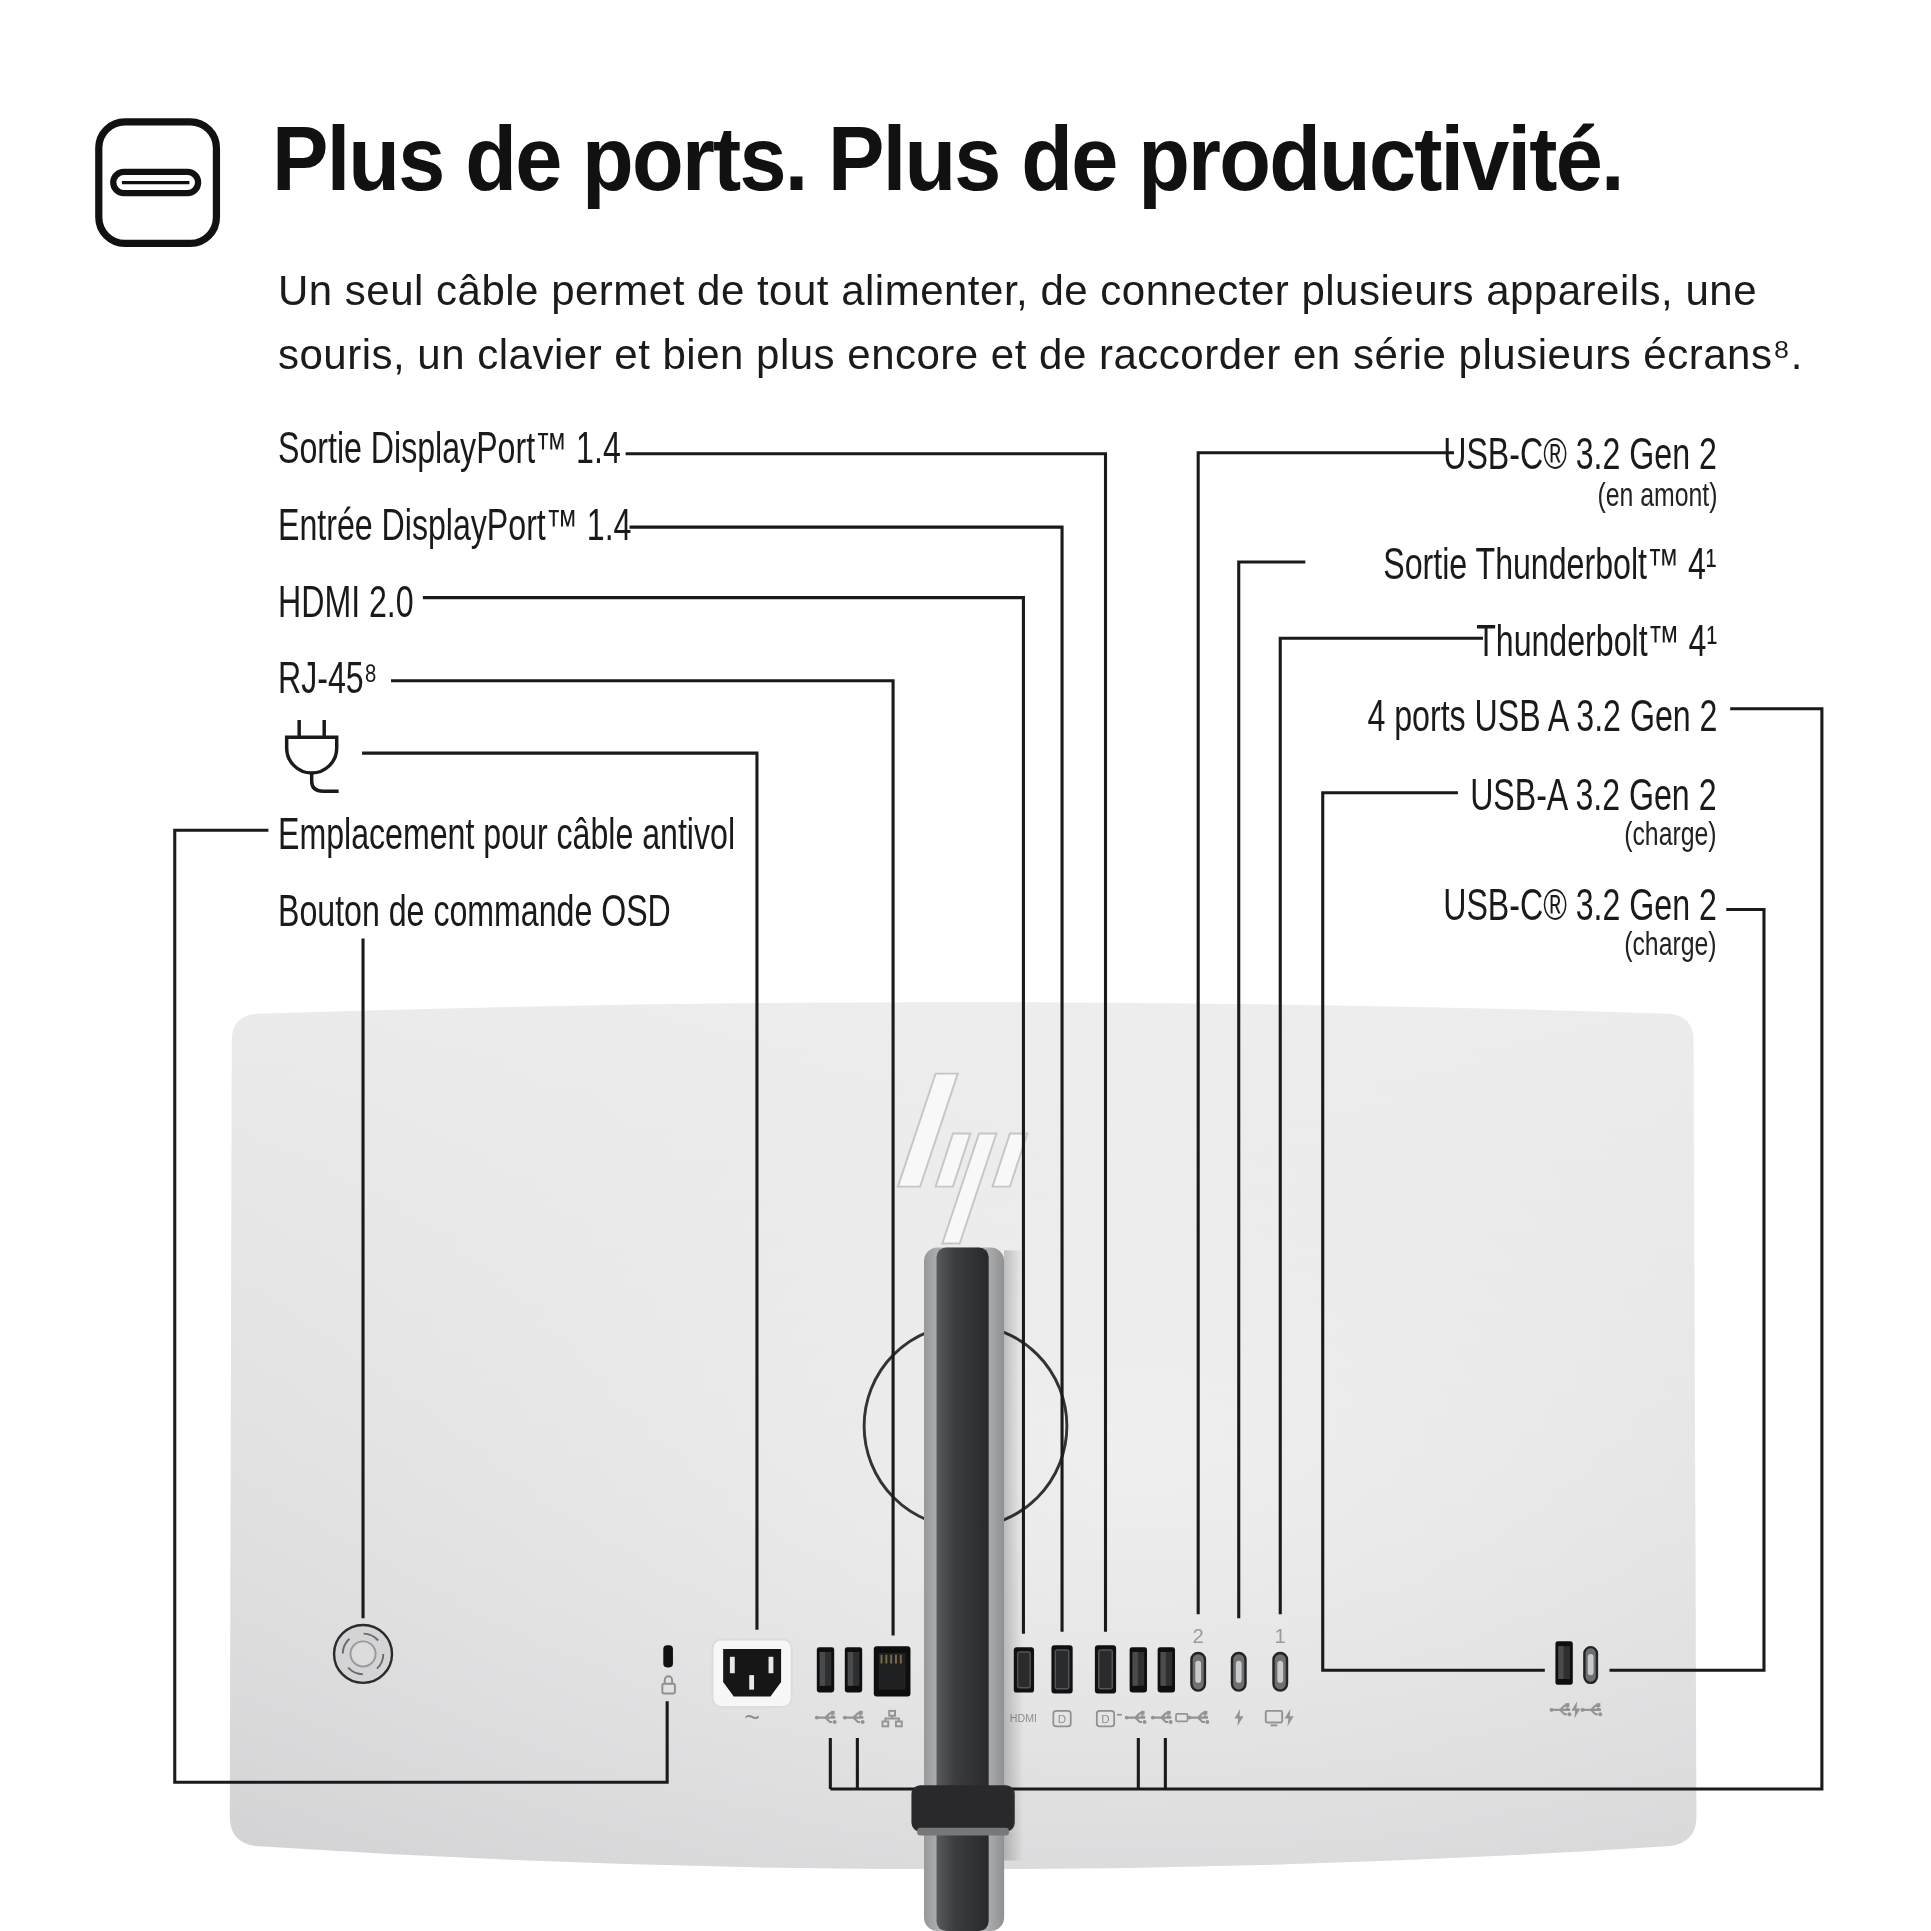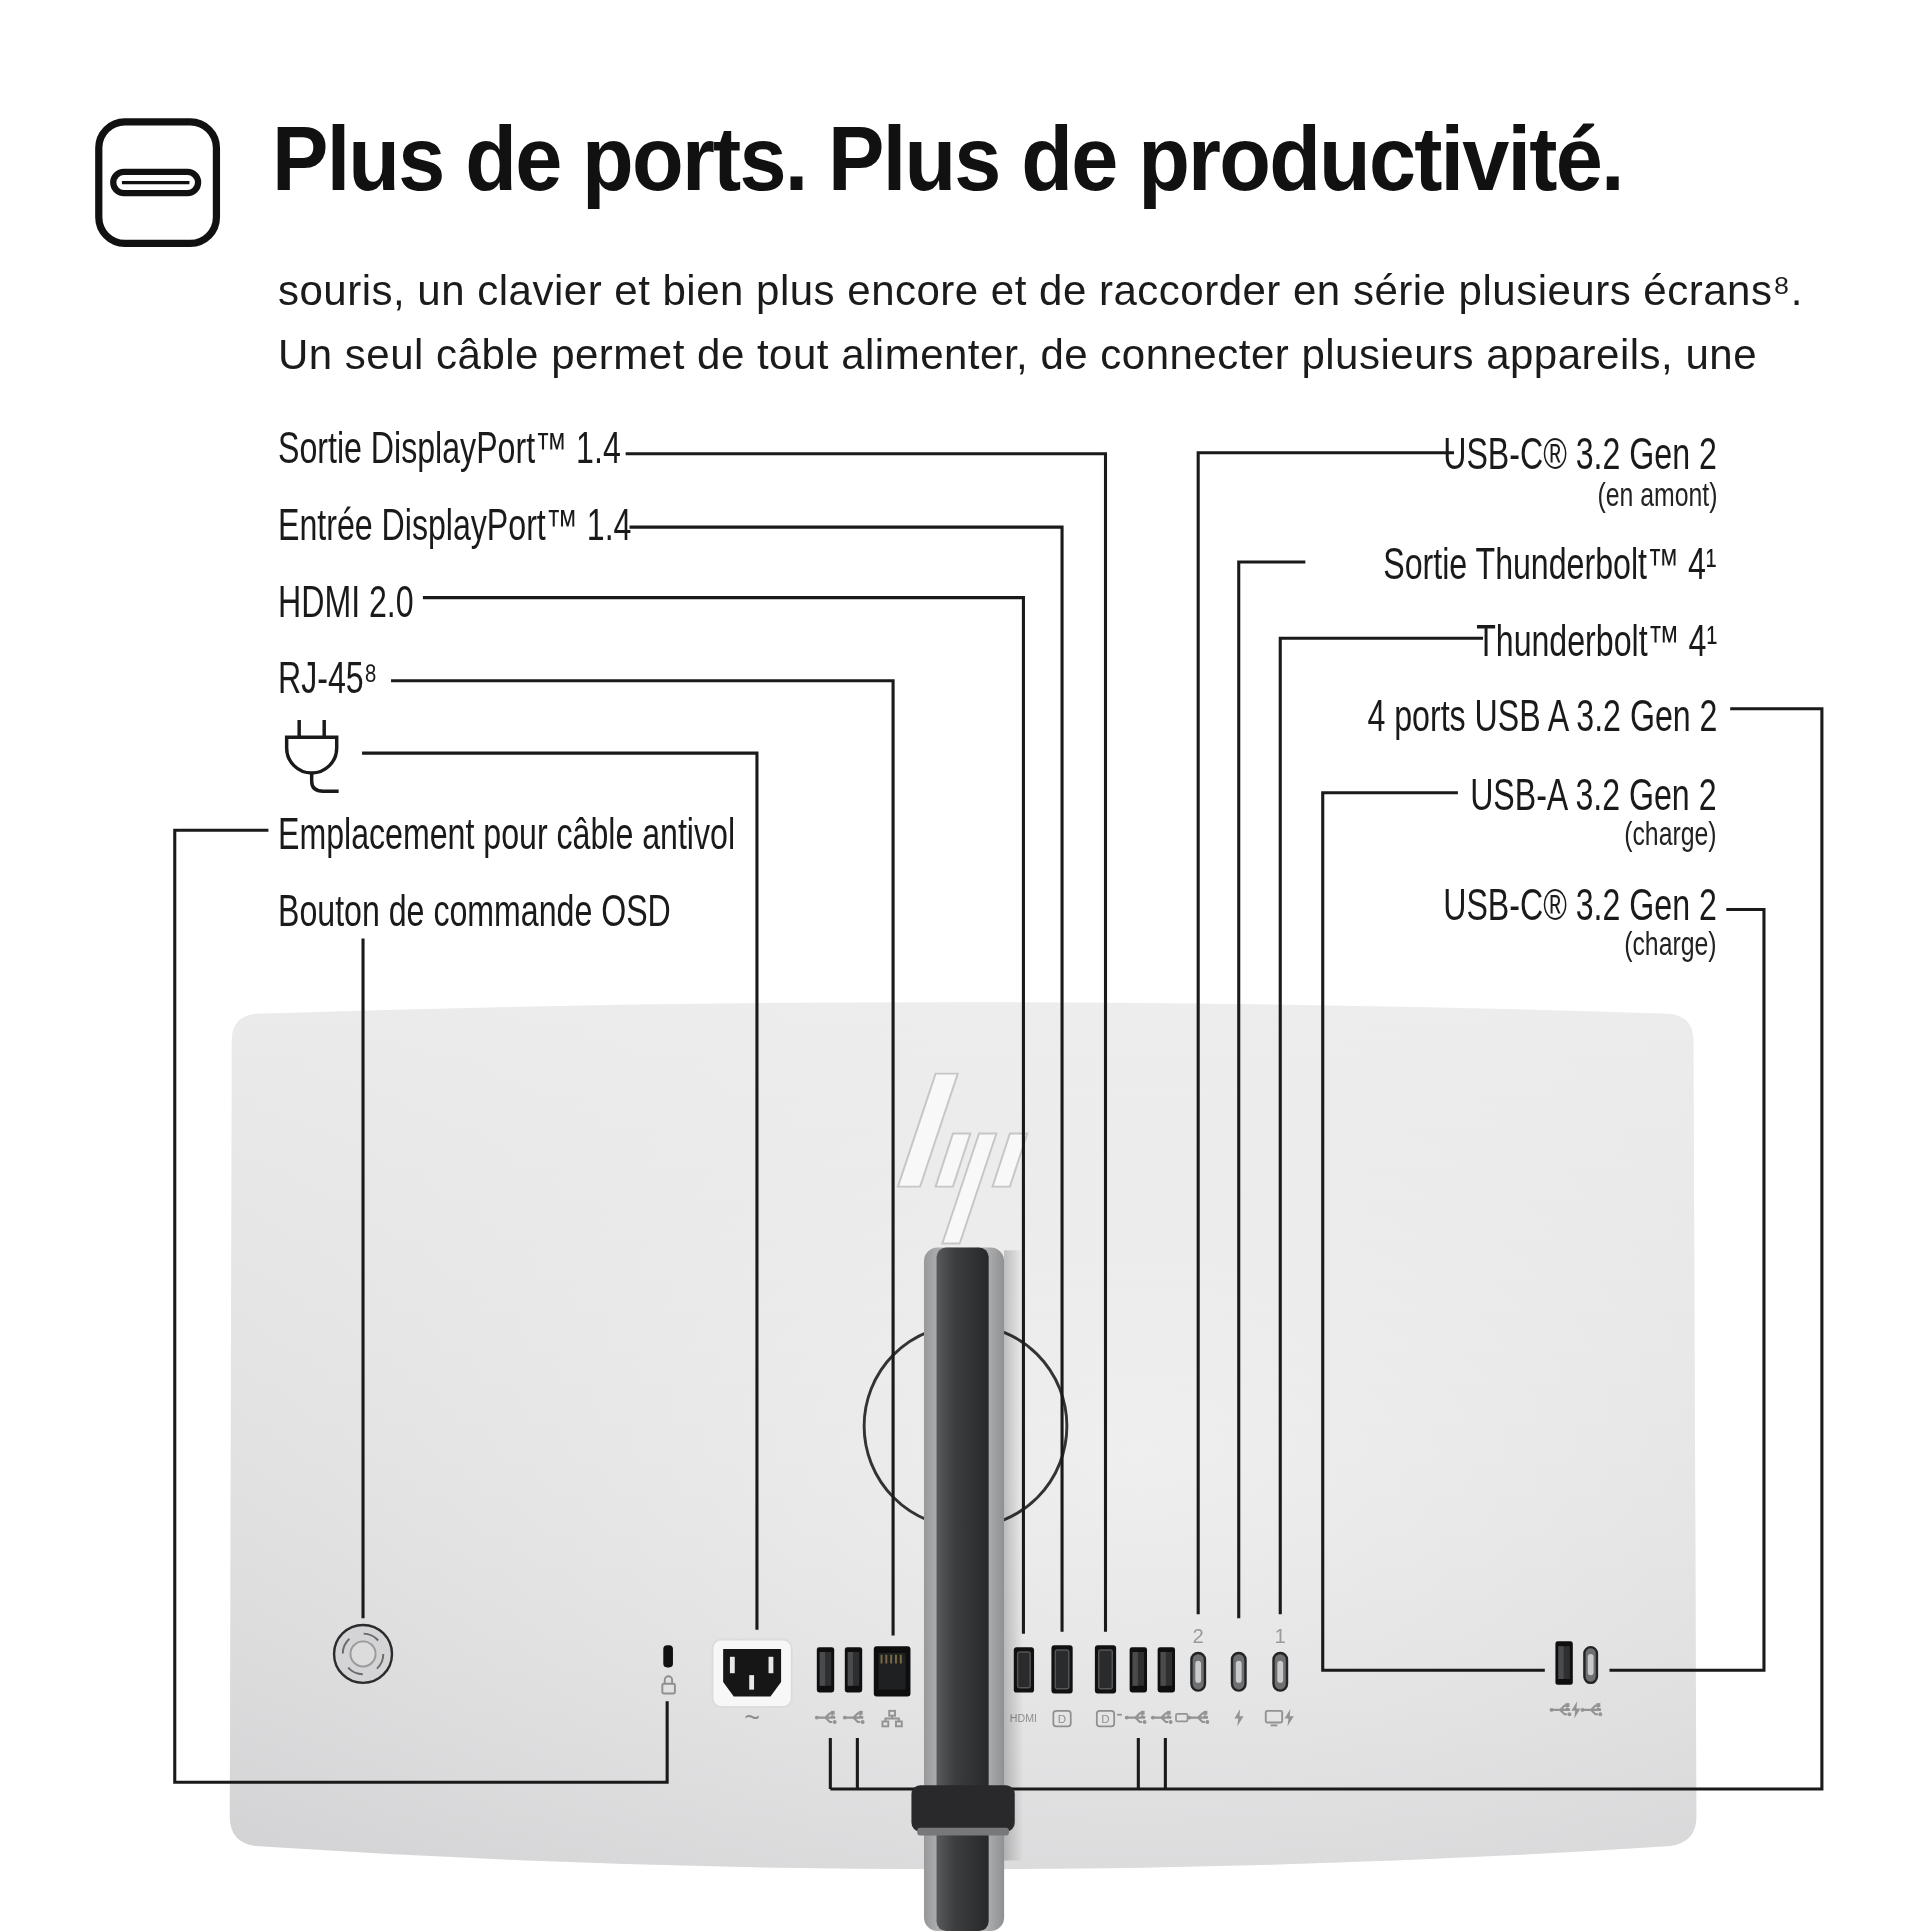--- a/index.html
+++ b/index.html
@@ -247,22 +247,22 @@
   </svg>
 
   <svg width="135" height="137" viewBox="0 0 140 142" style="position:absolute;left:93px;top:116px;z-index:3;">
     <rect x="6" y="6" width="122" height="126" rx="27" fill="none" stroke="#111" stroke-width="7.5"></rect>
     <rect x="21" y="58" width="88" height="22" rx="11" fill="none" stroke="#111" stroke-width="6.5"></rect>
     <path d="M 30,69 H 100" stroke="#111" stroke-width="3.5"></path>
   </svg>
 
   <div class="lbl title">Plus de ports. Plus de productivité.</div>
   <div class="lbl subtitle">
+    <div>Un seul câble permet de tout alimenter, de connecter plusieurs appareils, une</div>
     <div>souris, un clavier et bien plus encore et de raccorder en série plusieurs écrans⁸.</div>
-    <div>Un seul câble permet de tout alimenter, de connecter plusieurs appareils, une</div>
   </div>
 
   <div class="lbl callout left l1">Sortie DisplayPort™ 1.4</div>
   <div class="lbl callout left l2">Entrée DisplayPort™ 1.4</div>
   <div class="lbl callout left l3">HDMI 2.0</div>
   <div class="lbl callout left l4">RJ-45⁸</div>
 
   <svg width="77" height="81" viewBox="0 0 80 84" style="position:absolute;left:278px;top:718px;z-index:3;">
     <g fill="none" stroke="#1a1a1a" stroke-width="3.6">
       <path d="M 22,2 V 20 M 48,2 V 20"></path>

